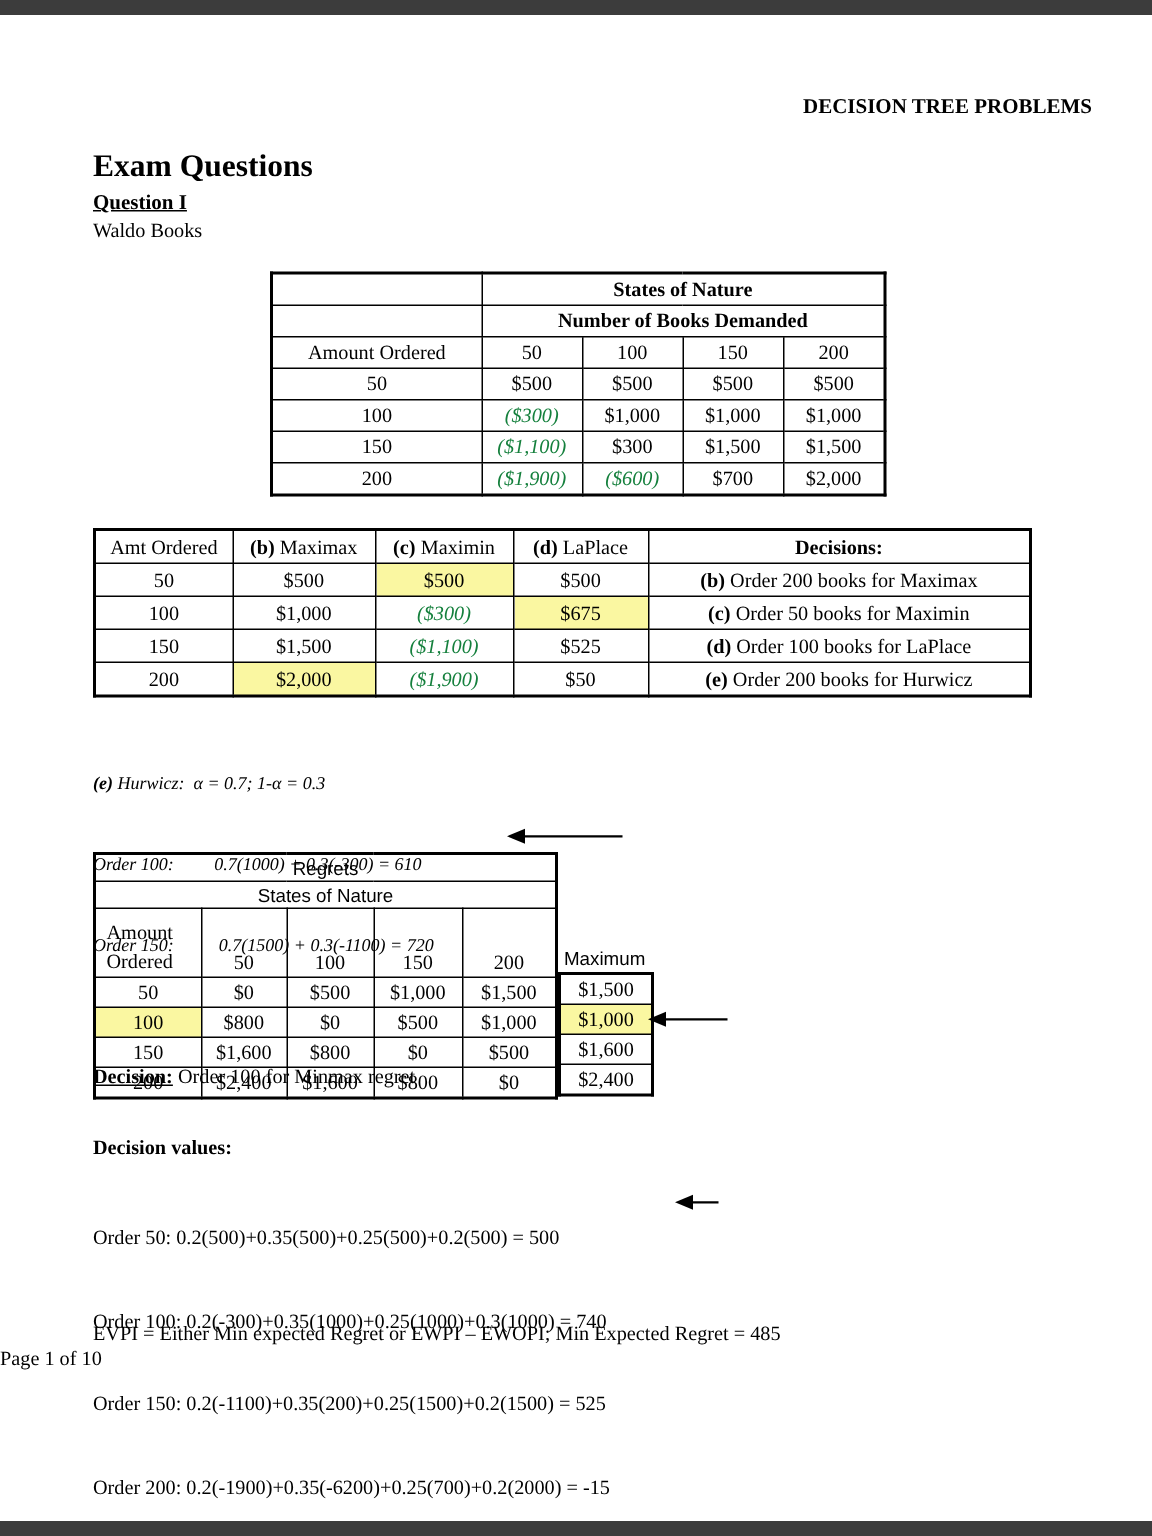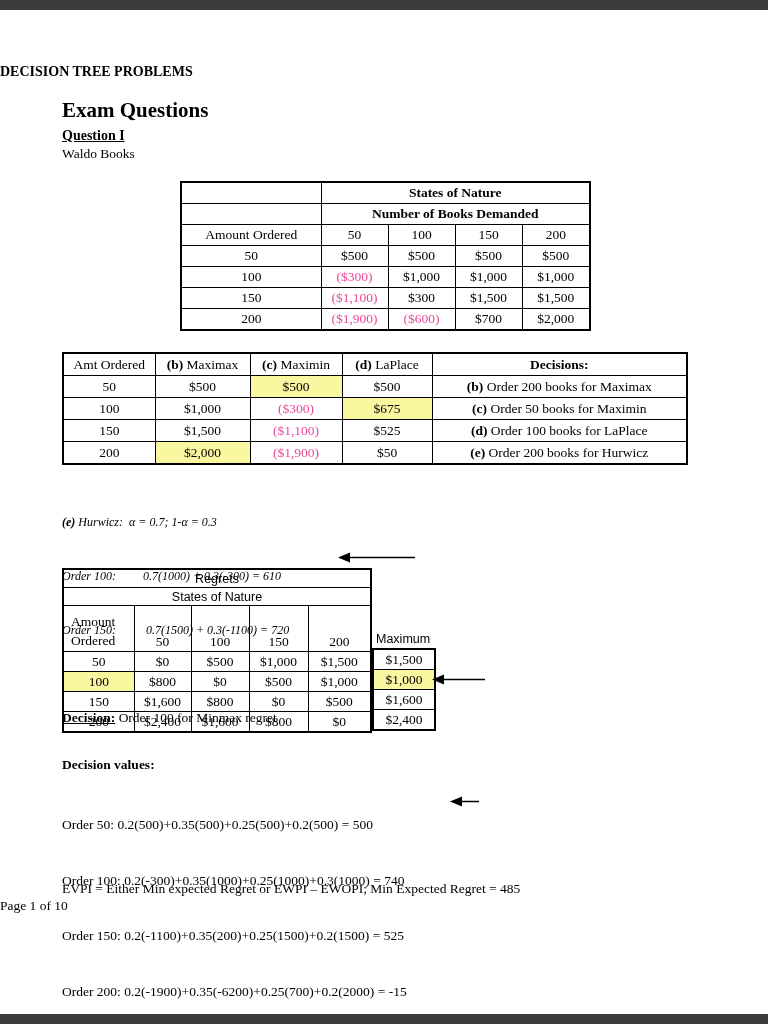--- a/index.html
+++ b/index.html
@@ -3,29 +3,29 @@
 <meta charset="utf-8">
 <style>
   html,body{margin:0;padding:0;background:#fff;}
   .page{position:relative;width:768px;height:1024px;background:#ffffff;
         font-family:"Liberation Serif",serif;color:#000;overflow:hidden;}
   .bar{position:absolute;left:0;width:768px;height:10px;background:#3c3c3c;}
   .bar.top{top:0;}
   .bar.bottom{bottom:0;}
   .abs{position:absolute;}
 
-  .doc-title{top:64px;left:0;width:728px;text-align:left;font-weight:700;font-size:14px;}
+  .doc-title{top:64px;left:0;width:728px;text-align:right;font-weight:700;font-size:14px;}
   .exam{top:98px;left:62px;font-size:21px;font-weight:700;}
   .qlabel{top:128px;left:62px;font-size:14px;font-weight:700;text-decoration:underline;}
   .waldo{top:146px;left:62px;font-size:13.5px;}
 
   table{border-collapse:collapse;border:2px solid #000;table-layout:fixed;}
   td{border:1px solid #000;text-align:center;font-size:13.5px;padding:0 3px;overflow:hidden;}
   .bold{font-weight:700;}
-  .neg{color:#ec4899;}
+  .neg{color:#15803d;font-style:italic;}
   .hl{background:#faf7a1;}
 
   .payoff{top:181px;left:180px;}
   .payoff td{height:20px;}
 
   .criteria{top:352px;left:62px;}
   .criteria td{height:21px;}
 
   .hurwicz{top:477px;left:62px;font-size:12px;line-height:18px;white-space:pre;font-style:italic;}
 

